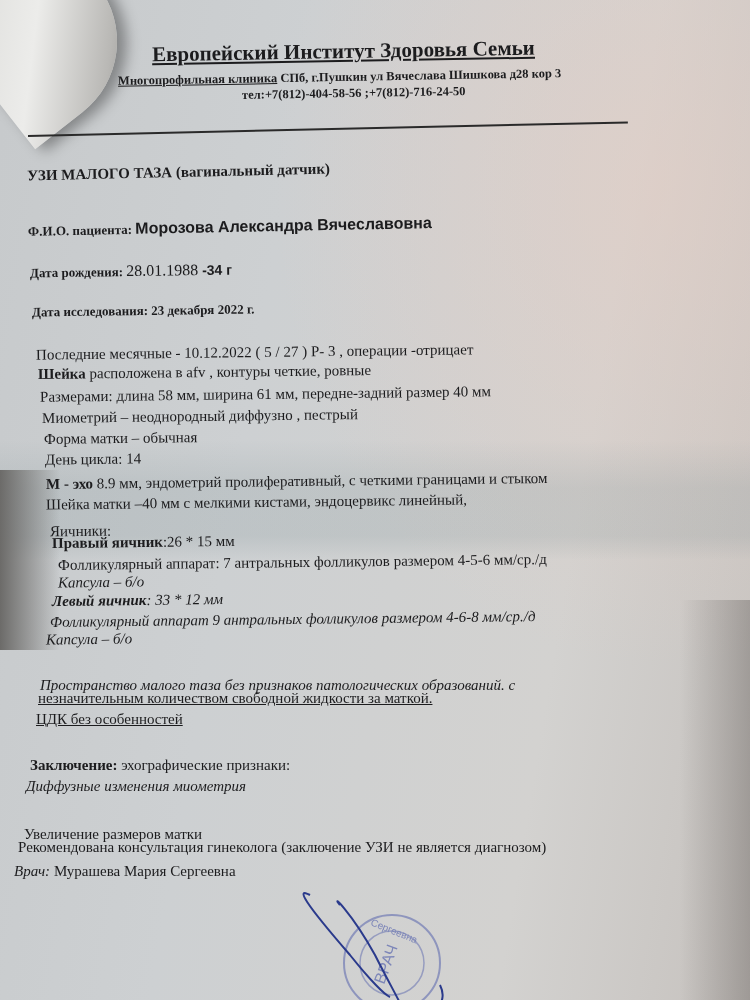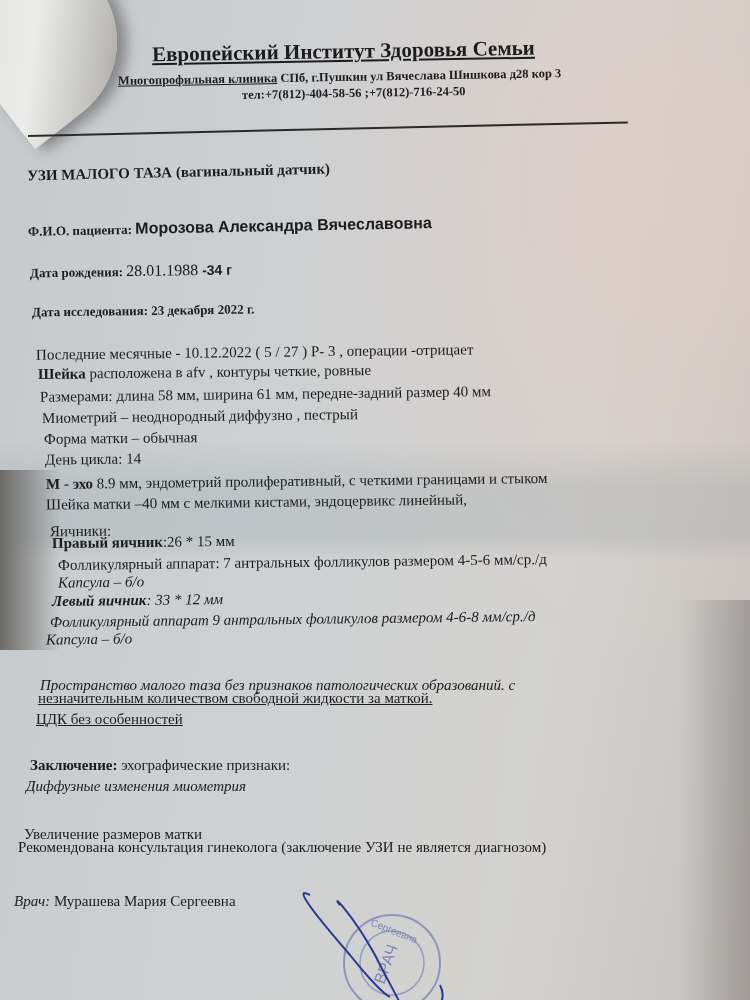--- a/index.html
+++ b/index.html
@@ -93,21 +93,21 @@
 
 <div class="txt it" style="left:40px;top:676px;">Пространство малого таза без признаков патологических образований. с</div>
 <div class="txt" style="left:38px;top:689px;text-decoration:underline;">незначительным количеством свободной жидкости за маткой.</div>
 <div class="txt" style="left:36px;top:710px;text-decoration:underline;">ЦДК без особенностей</div>
 
 <div class="txt" style="left:30px;top:756px;"><span class="b">Заключение:</span><span>  эхографические признаки:</span></div>
 <div class="txt" style="left:26px;top:777px;font-style:italic;">Диффузные  изменения миометрия</div>
 <div class="txt" style="left:24px;top:798px;margin-top:27px;">Увеличение  размеров матки</div>
 
 <div class="txt" style="left:18px;top:838px;">Рекомендована консультация гинеколога (заключение УЗИ  не является диагнозом)</div>
-<div class="txt" style="left:14px;top:892px;text-align:center;"><span class="it">Врач:</span><span>  Мурашева  Мария Сергеевна</span></div>
+<div class="txt" style="left:14px;top:862px;text-align:center;"><span class="it">Врач:</span><span>  Мурашева  Мария Сергеевна</span></div>
 
 <div class="sig-wrap">
   <svg width="200" height="120" viewBox="0 0 200 120">
     <circle cx="102" cy="78" r="48" fill="none" stroke="#7d86b8" stroke-width="2" opacity="0.8"></circle>
     <circle cx="102" cy="78" r="32" fill="none" stroke="#7d86b8" stroke-width="1.5" opacity="0.7"></circle>
     <text x="94" y="100" fill="#7d86b8" font-size="16" font-family="Liberation Sans, sans-serif" transform="rotate(-70 94 100)">ВРАЧ</text>
     <text x="80" y="40" fill="#7d86b8" font-size="10" font-family="Liberation Sans, sans-serif" transform="rotate(22 80 40)">Сергеевна</text>
     <path d="M20 10 C 5 2, 15 18, 60 70 C 80 95, 95 110, 100 112" fill="none" stroke="#2a3a8c" stroke-width="2"></path>
     <path d="M50 20 C 40 8, 60 25, 85 70 C 95 90, 105 108, 110 118" fill="none" stroke="#2a3a8c" stroke-width="2"></path>
     <path d="M150 100 C 155 110, 152 118, 148 120" fill="none" stroke="#2a3a8c" stroke-width="2"></path>

